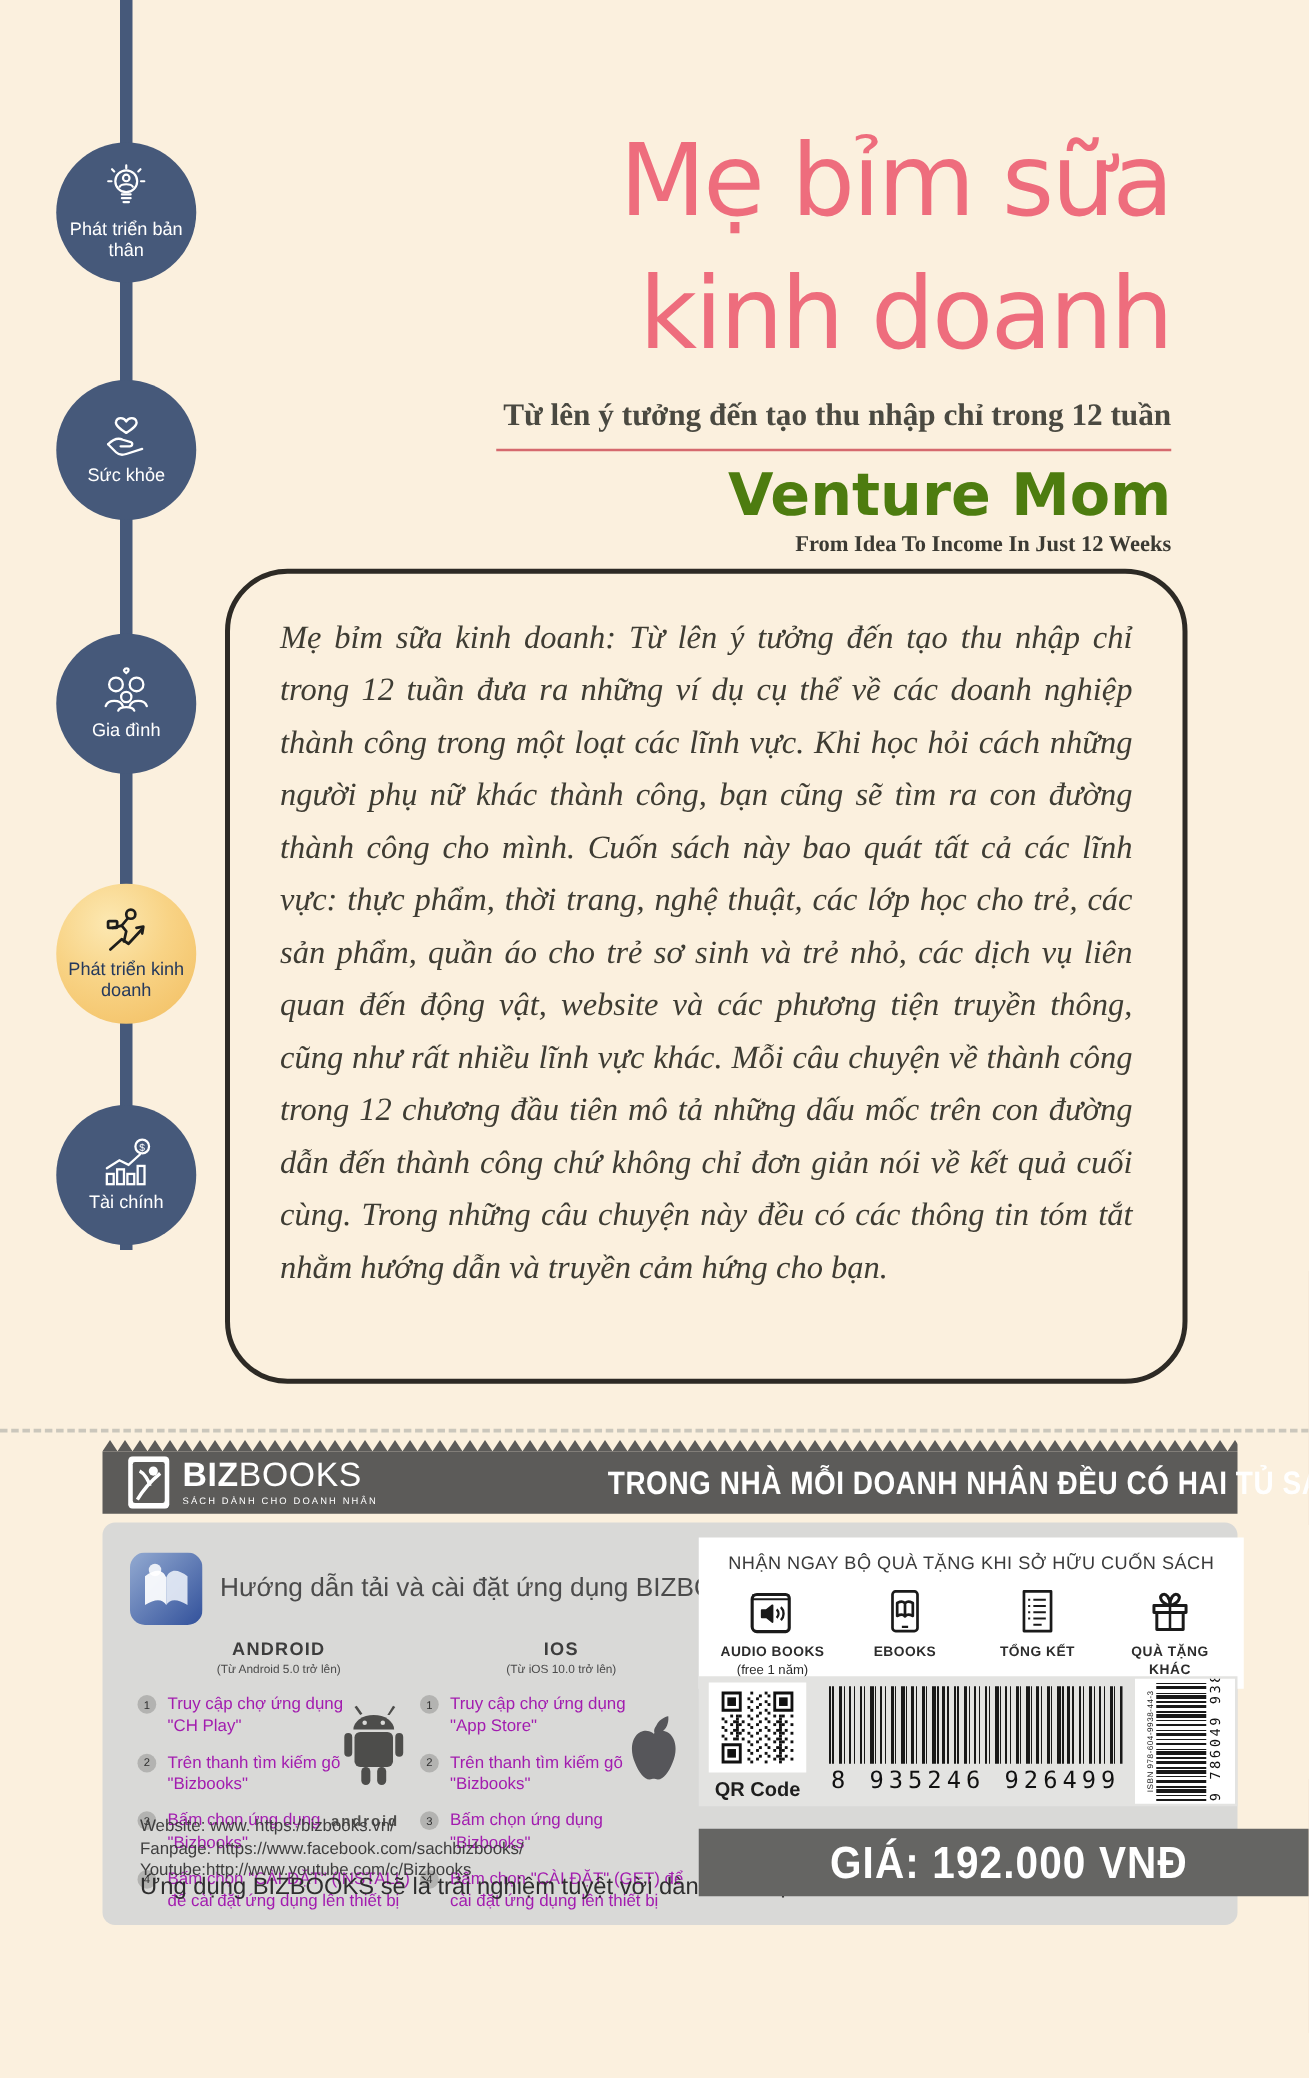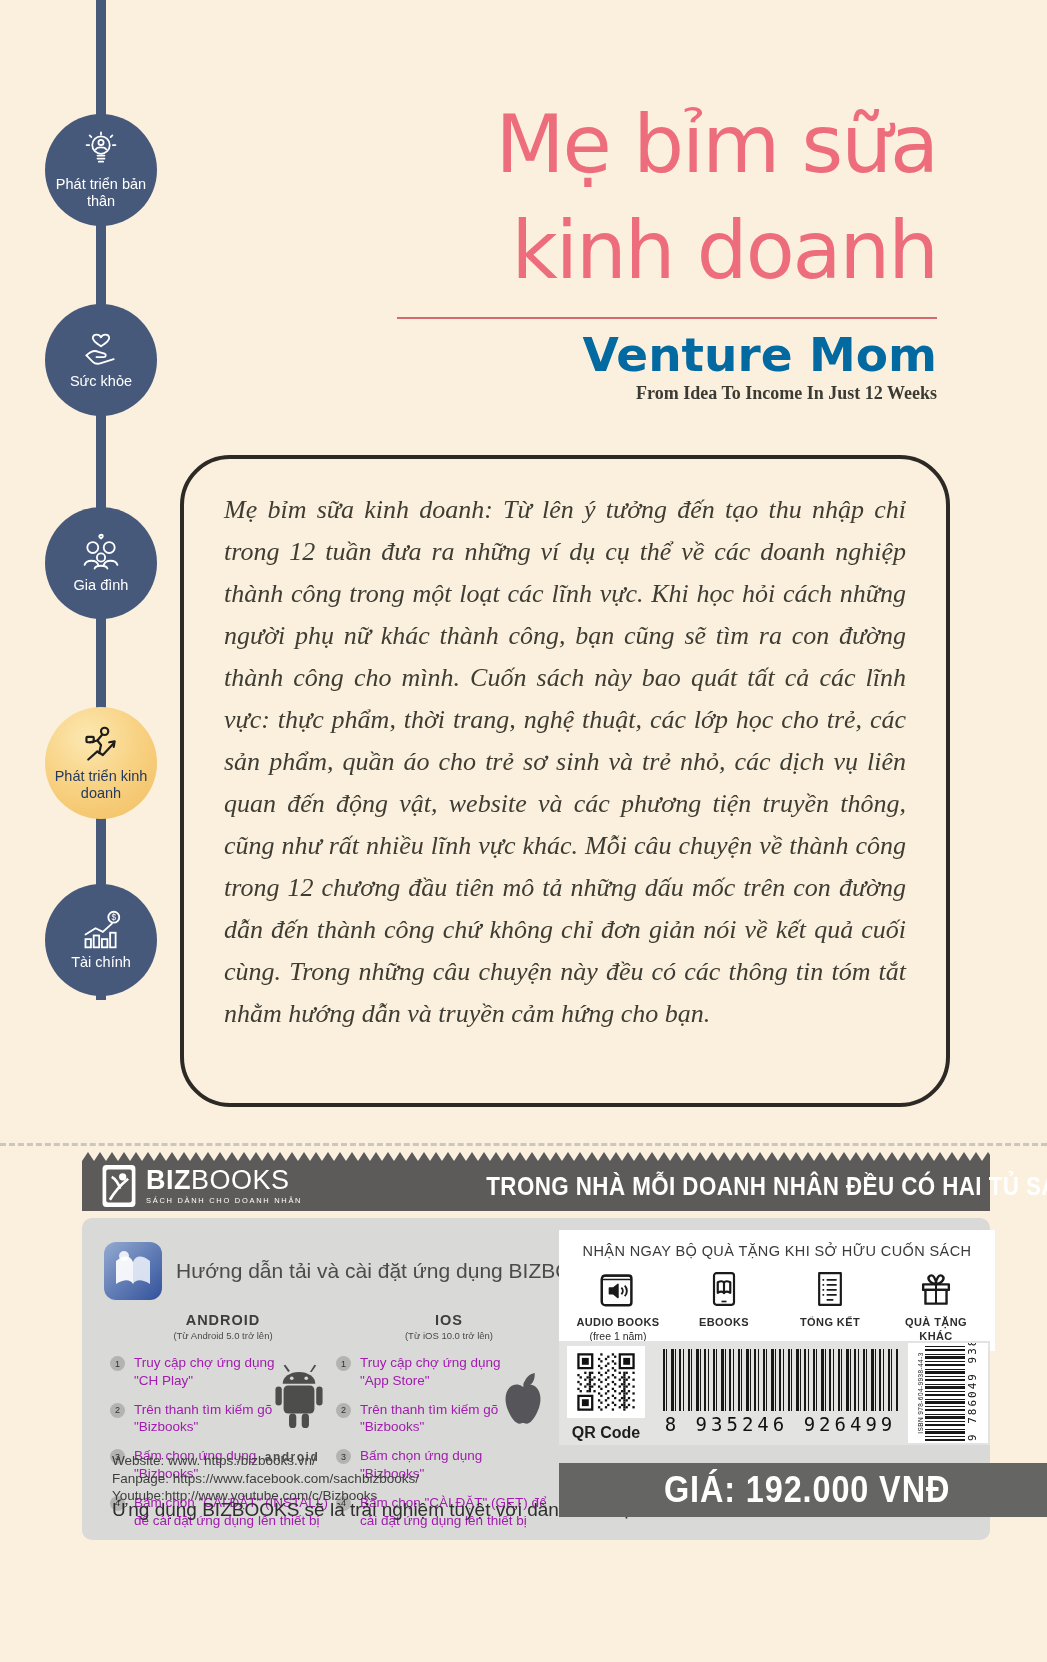--- a/index.html
+++ b/index.html
@@ -21,21 +21,21 @@
   .circle.c4{ top:707px; background:radial-gradient(circle at 38% 28%, #fce8b2 0%, #f8d385 45%, #f2bd5f 100%); color:#25395c; }
   .circle.c5{ top:884px; }
   .circle svg { display:block; margin-bottom:3px; }
   .circle-label { font-size:14.5px; line-height:1.12; padding:0 6px; }
 
   
   .masthead { position:absolute; right:110px; top:92px; width:540px; text-align:right; }
   .title { font-family:"DejaVu Sans", sans-serif; font-weight:400; font-size:80px; line-height:1.33; color:#ee6d7d; letter-spacing:-2px; }
   .subtitle { margin-top:14px; font-family:"Liberation Serif","DejaVu Serif",serif; font-weight:700; font-size:25px; color:#4a4941; }
   .divider { margin-top:12px; border-bottom:2px solid #d5696e; }
-  .author { margin-top:8px; font-family:"DejaVu Sans",sans-serif; font-weight:700; font-size:47px; color:#0369a1; }
+  .author { margin-top:8px; font-family:"DejaVu Sans",sans-serif; font-weight:700; font-size:47px; color:#4d7c0f; }
   .author-sub { font-family:"Liberation Serif","DejaVu Serif",serif; font-weight:700; font-size:18px; color:#3b3a33; margin-top:1px; }
 
   
   .desc-box {
     position:absolute; left:180px; top:455px; width:770px; height:652px;
     border:4px solid #2d2a25; border-radius:50px; padding:30px 40px;
   }
   .desc-box p {
     font-family:"Liberation Serif","DejaVu Serif",serif; font-style:italic;
     font-size:26px; line-height:42px; color:#3e3c33; text-align:justify;
@@ -177,20 +177,21 @@
       <path d="M7 28l11-7 8 4 10-9"></path>
     </svg>
     <div class="circle-label">Tài chính</div>
   </div>
 
   <div class="masthead">
     <div class="title">
       <div>Mẹ bỉm sữa</div>
       <div>kinh doanh</div>
     </div>
+    <div class="subtitle">Từ lên ý tưởng đến tạo thu nhập chỉ trong 12 tuần</div>
     <div class="divider"></div>
     <div class="author">Venture Mom</div>
     <div class="author-sub">From Idea To Income In Just 12 Weeks</div>
   </div>
 
   <div class="desc-box">
     <p>Mẹ bỉm sữa kinh doanh: Từ lên ý tưởng đến tạo thu nhập chỉ trong 12 tuần đưa ra những ví dụ cụ thể về các doanh nghiệp thành công trong một loạt các lĩnh vực. Khi học hỏi cách những người phụ nữ khác thành công, bạn cũng sẽ tìm ra con đường thành công cho mình. Cuốn sách này bao quát tất cả các lĩnh vực: thực phẩm, thời trang, nghệ thuật, các lớp học cho trẻ, các sản phẩm, quần áo cho trẻ sơ sinh và trẻ nhỏ, các dịch vụ liên quan đến động vật, website và các phương tiện truyền thông, cũng như rất nhiều lĩnh vực khác. Mỗi câu chuyện về thành công trong 12 chương đầu tiên mô tả những dấu mốc trên con đường dẫn đến thành công chứ không chỉ đơn giản nói về kết quả cuối cùng. Trong những câu chuyện này đều có các thông tin tóm tắt nhằm hướng dẫn và truyền cảm hứng cho bạn.</p>
   </div>
 
   <div class="perforation"></div>

